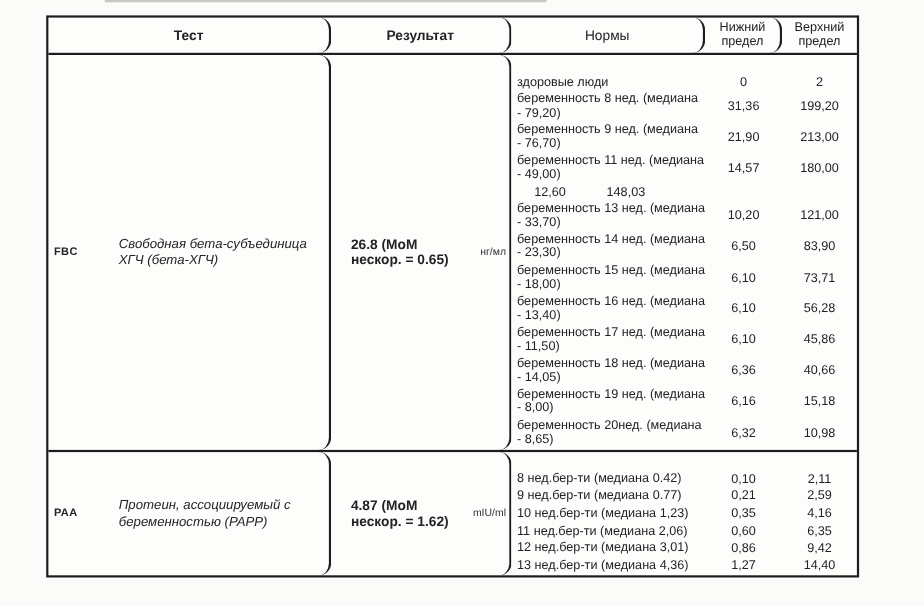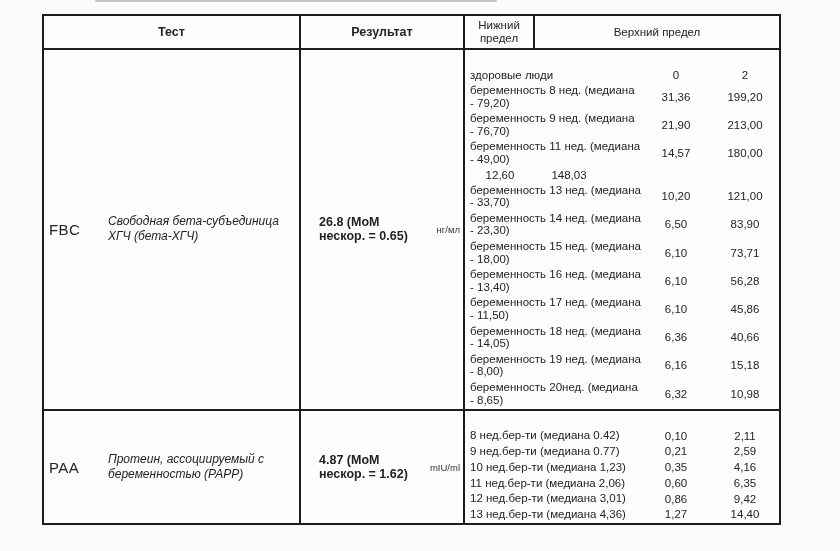--- a/index.html
+++ b/index.html
@@ -13,21 +13,21 @@
   .scan-edge-line{
     position:absolute;left:95px;top:0;width:402px;height:2px;
     background:#9a9a9a;opacity:.55;border-radius:1px;
   }
   .lab-table{
     position:absolute;left:42px;top:14px;width:739px;
     border:2px solid #1d1d1d;background:#fdfdfc;
     box-sizing:border-box;
   }
   .row{display:flex;box-sizing:border-box;}
-  .cell{box-sizing:border-box;}
+  .cell{box-sizing:border-box;border-radius:11px;}
   
   .thead{height:34px;border-bottom:2px solid #1d1d1d;}
   .hcell{
     display:flex;align-items:center;justify-content:center;text-align:center;
     font-size:12.5px;line-height:13px;border-right:2px solid #1d1d1d;
   }
   .hcell:last-child{border-right:none;}
   .h-test{width:257px;font-weight:bold;}
   .h-result{width:164px;font-weight:bold;}
   .h-norms{width:176px;}
@@ -35,21 +35,21 @@
   .h-upper{flex:1;font-size:11.5px;}
   
   .section{display:flex;}
   .section--paa{border-top:2px solid #1d1d1d;}
   .sec-test{
     width:257px;border-right:2px solid #1d1d1d;
     display:flex;align-items:center;position:relative;
   }
   .sec-code{
     position:absolute;left:5px;top:50%;transform:translateY(-50%);
-    font-size:15px;font-weight:normal;letter-spacing:.4px;
+    font-size:10px;font-weight:bold;letter-spacing:.4px;
   }
   .sec-name{
     margin-left:64px;margin-right:18px;font-style:italic;
     font-size:12px;line-height:15px;
   }
   .sec-name span{display:block;}
   .sec-result{
     width:164px;border-right:2px solid #1d1d1d;
     display:flex;align-items:center;position:relative;
   }
@@ -70,20 +70,21 @@
 </head>
 <body>
 
 <div class="scan-edge-line"></div>
 
 <div class="lab-table">
 
   <div class="row thead">
     <div class="cell hcell h-test">Тест</div>
     <div class="cell hcell h-result">Результат</div>
+    <div class="cell hcell h-norms">Нормы</div>
     <div class="cell hcell h-lower">Нижний предел</div>
     <div class="cell hcell h-upper">Верхний предел</div>
   </div>
 
   <div class="section section--fbc">
     <div class="cell sec-test">
       <span class="sec-code">FBC</span>
       <div class="sec-name">
         <span>Свободная бета-субъединица</span>
         <span>ХГЧ (бета-ХГЧ)</span>

